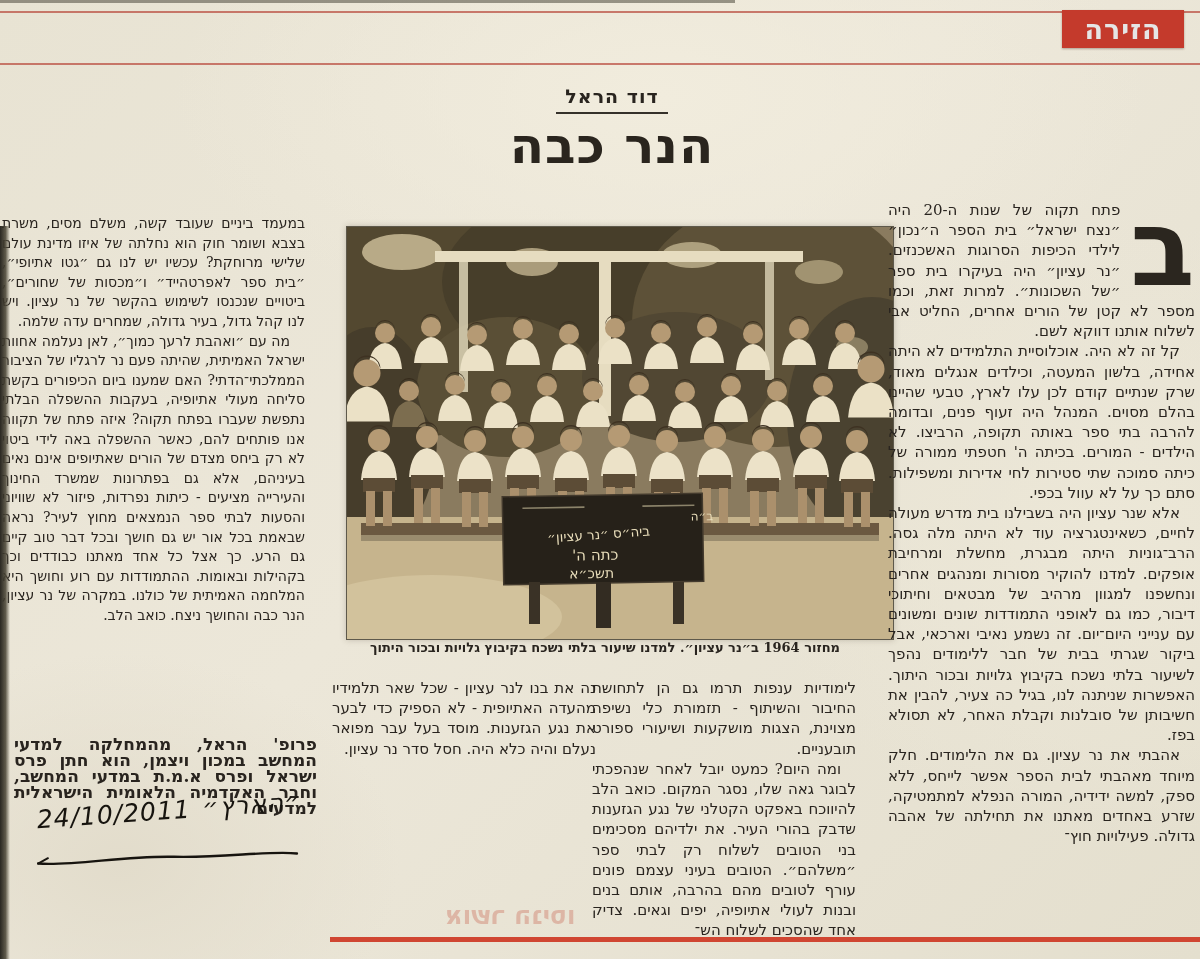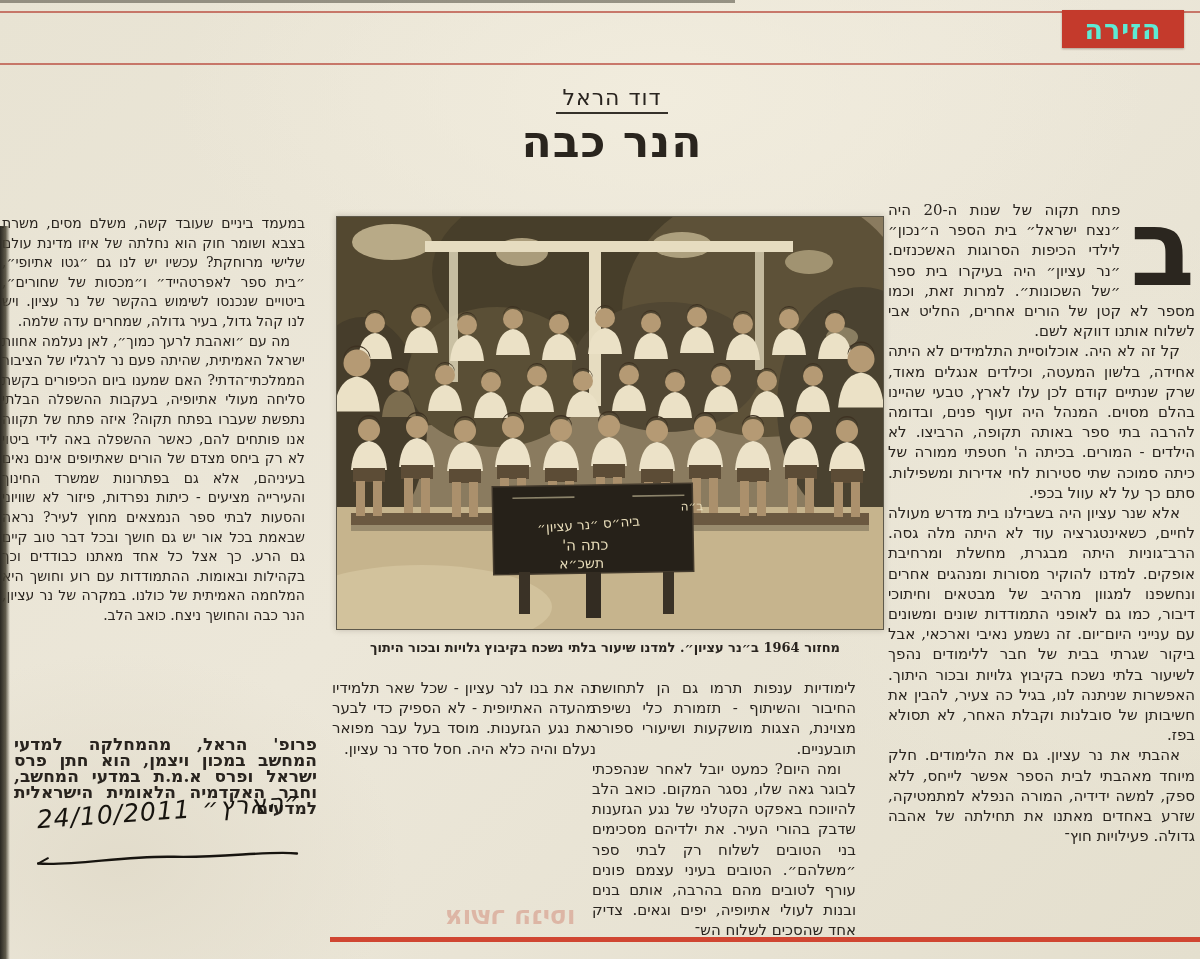--- a/index.html
+++ b/index.html
@@ -13,29 +13,29 @@
     font-family:"DejaVu Serif","DejaVu Sans",serif;
     color:#29241f;direction:rtl;
   }
   .rule{position:absolute;left:0;right:0;height:2px;background:#b8473a;opacity:.7}
   .rule-top1{top:11px}
   .rule-top2{top:63px}
   .edge-top{position:absolute;left:0;top:0;width:735px;height:3px;background:#4d483c;opacity:.55}
   .edge-left{position:absolute;left:0;top:226px;bottom:0;width:10px;
     background:linear-gradient(to right,#14120d,#4f4a3b 55%,rgba(79,74,59,0));opacity:.9}
   .banner{position:absolute;top:10px;right:16px;width:122px;height:38px;background:#c43a2c;
-    color:#5eead4;display:flex;align-items:center;justify-content:center;
+    color:#e5e5e5;display:flex;align-items:center;justify-content:center;
     font-family:"DejaVu Sans",sans-serif;font-weight:bold;font-size:27px;letter-spacing:1px;
     box-shadow:0 1px 2px rgba(60,20,10,.35)}
   .byline{position:absolute;top:85px;left:332px;width:560px;text-align:center;
-    font-size:22px;font-weight:normal;letter-spacing:1px}
+    font-size:19px;font-weight:bold;letter-spacing:1px}
   .byline-rule{position:absolute;top:112px;left:556px;width:112px;height:2px;background:#35312a}
   .title{position:absolute;top:116px;left:332px;width:560px;margin:0;text-align:center;
-    font-size:44px;font-weight:bold;letter-spacing:1px;color:#2a251e}
-  .photo{position:absolute;left:332px;top:212px;width:546px;height:412px;margin:4px;
+    font-size:50px;font-weight:bold;letter-spacing:1px;color:#2a251e}
+  .photo{position:absolute;left:332px;top:212px;width:546px;height:412px;margin:14px;
     border:1px solid #5e594b;background:#8a7b5f;box-shadow:0 0 6px rgba(70,60,40,.25)}
   .caption{position:absolute;left:331px;top:640px;width:548px;text-align:center;
     font-size:13px;font-weight:bold}
   .col{position:absolute;font-size:15px;line-height:20.2px;text-align:justify}
   .col p{margin:0}
   .col p + p{text-indent:15px}
   #col-right{left:888px;top:200px;width:307px}
   #col-mid-right{left:592px;top:678px;width:264px}
   #col-mid-left{left:332px;top:678px;width:264px}
   #col-left{left:2px;top:214px;width:303px;font-size:14px;line-height:19.6px}

